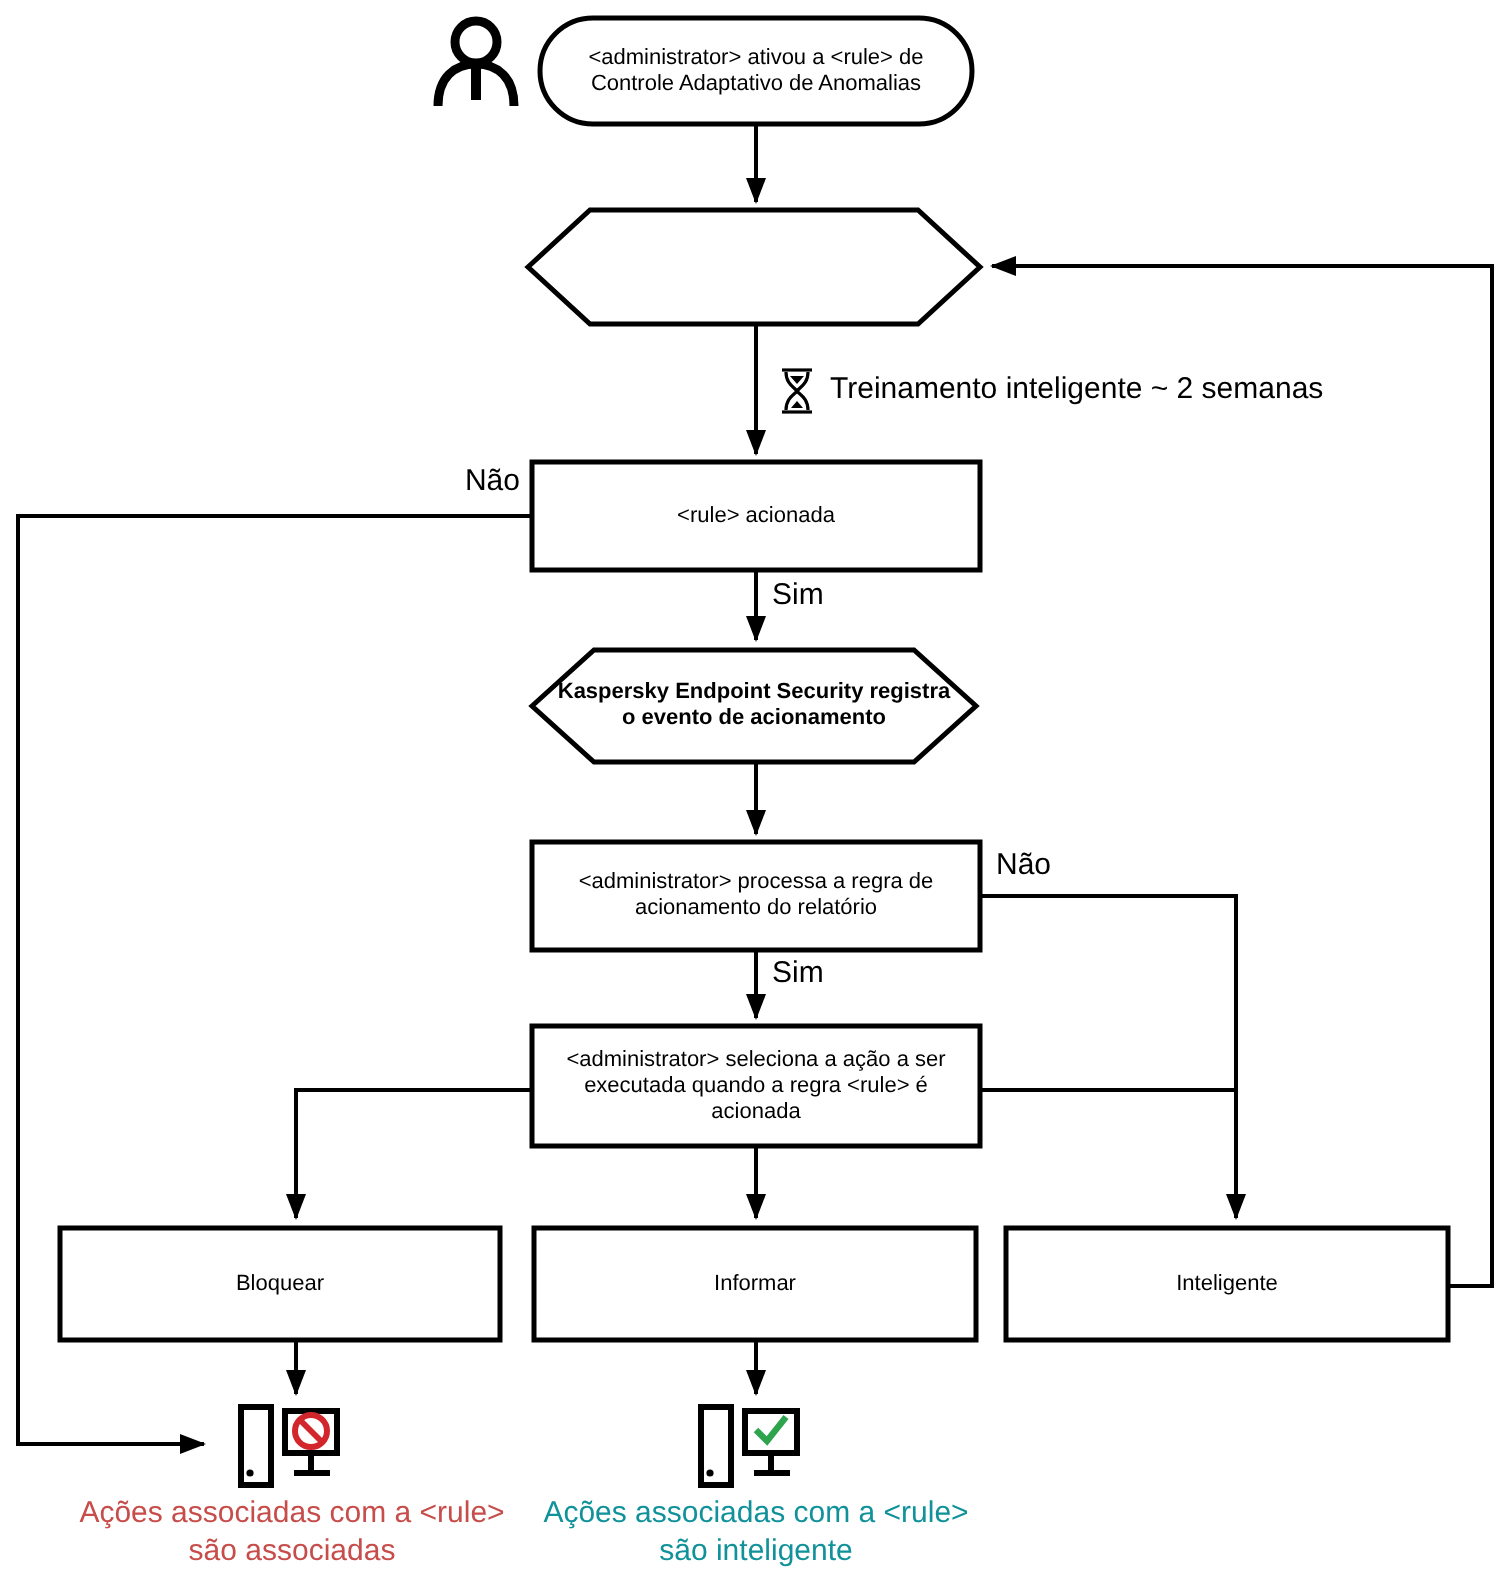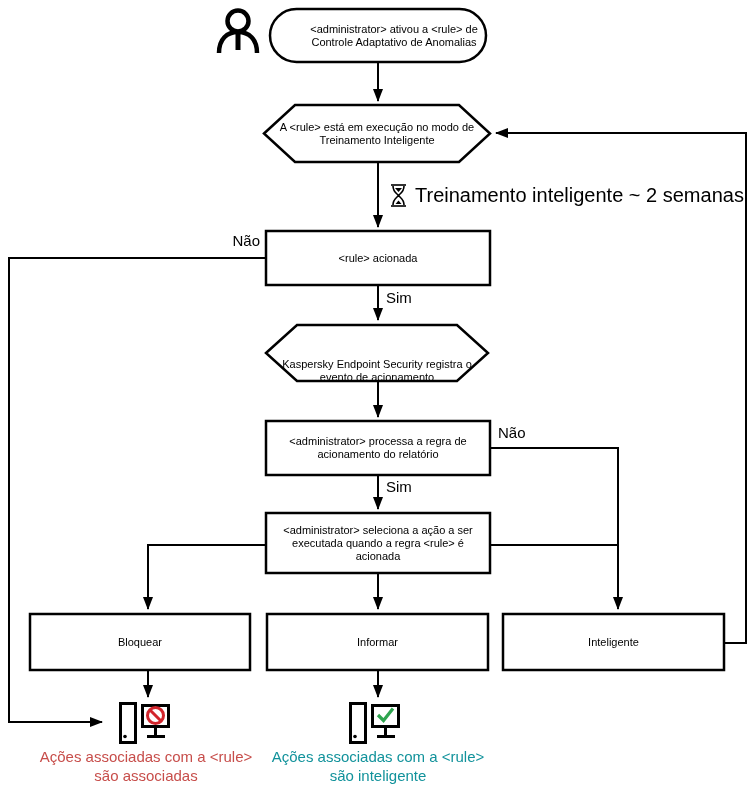--- a/index.html
+++ b/index.html
@@ -9,21 +9,21 @@
   }
   svg.layer { position:absolute; left:0; top:0; }
   .node-text {
     position:absolute; display:flex; align-items:center; justify-content:center;
     text-align:center; font-size:11px; line-height:13px; color:#000;
   }
   .edge-label {
     position:absolute; font-size:15px; line-height:18px; color:#000000;
   }
   .note-label {
-    position:absolute; font-size:20px; line-height:20px; color:#000; white-space:nowrap;
+    position:absolute; font-size:15px; line-height:20px; color:#000; white-space:nowrap;
   }
   .caption {
     position:absolute; font-size:15px; line-height:19px; text-align:center;
   }
 </style>
 </head>
 <body>
 
 <div class="canvas">
 
@@ -100,24 +100,23 @@
       </g>
       <circle cx="6" cy="34.5" r="1.8" fill="#000"></circle>
       <g stroke="#000" stroke-width="3">
         <path d="M36.5 25 V33"></path>
         <path d="M28 34.5 H46"></path>
       </g>
       <polyline points="29,13 34.5,18.5 44,6.5" fill="none" stroke-width="3.2" style="stroke: rgb(46, 164, 79);"></polyline>
     </g>
   </svg>
 
-  <div class="node-text" style="left:272px; top:11px; width:212px; height:50px;margin-left:16px;">&lt;administrator&gt; ativou a &lt;rule&gt; de Controle Adaptativo de Anomalias</div>
-  <div class="node-text" style="left:277px; top:106px; width:200px; height:56px;">A &lt;rule&gt; está em execução no modo de Treinamento Inteligente</div>
+  <div class="node-text" style="left:272px; top:11px; width:212px; height:50px;">&lt;administrator&gt; ativou a &lt;rule&gt; de Controle Adaptativo de Anomalias</div>
   <div class="node-text" style="left:266px; top:231px; width:224px; height:54px;">&lt;rule&gt; acionada</div>
-  <div class="node-text" style="left:277px; top:343px; width:200px; height:56px;">Kaspersky Endpoint Security registra o evento de acionamento</div>
+  <div class="node-text" style="left:277px; top:325px; width:200px; height:56px;font-weight:bold;">Kaspersky Endpoint Security registra o evento de acionamento</div>
   <div class="node-text" style="left:266px; top:421px; width:224px; height:54px;">&lt;administrator&gt; processa a regra de acionamento do relatório</div>
   <div class="node-text" style="left:30px; top:614px; width:220px; height:56px;">Bloquear</div>
   <div class="node-text" style="left:276px; top:513px; width:204px; height:60px;">&lt;administrator&gt; seleciona a ação a ser executada quando a regra &lt;rule&gt; é acionada</div>
   <div class="node-text" style="left:267px; top:614px; width:221px; height:56px;border-radius:12px;">Informar</div>
   <div class="node-text" style="left:503px; top:614px; width:221px; height:56px;">Inteligente</div>
 
   <div class="edge-label" style="left:210px; top:232px; width:50px; text-align:right;">Não</div>
   <div class="edge-label" style="left:386px; top:289px;">Sim</div>
   <div class="edge-label" style="left:498px; top:424px;">Não</div>
   <div class="edge-label" style="left:386px; top:478px;">Sim</div>

